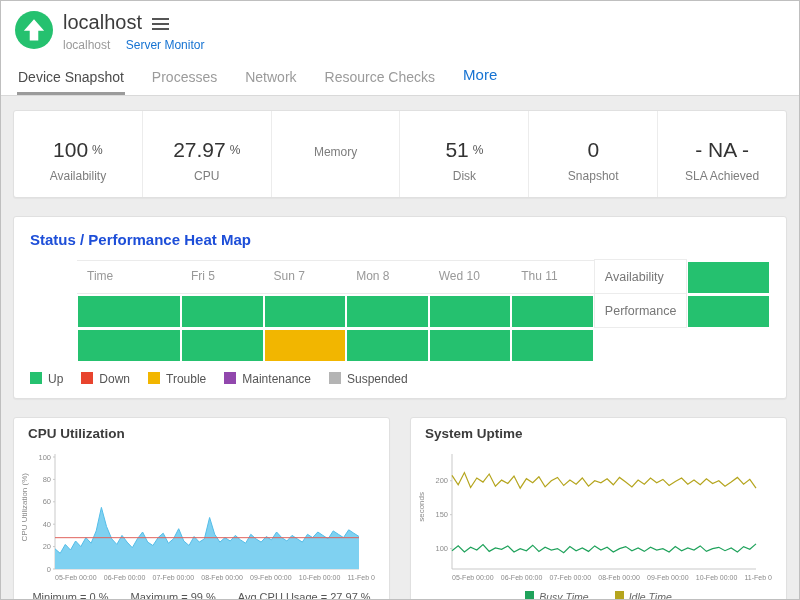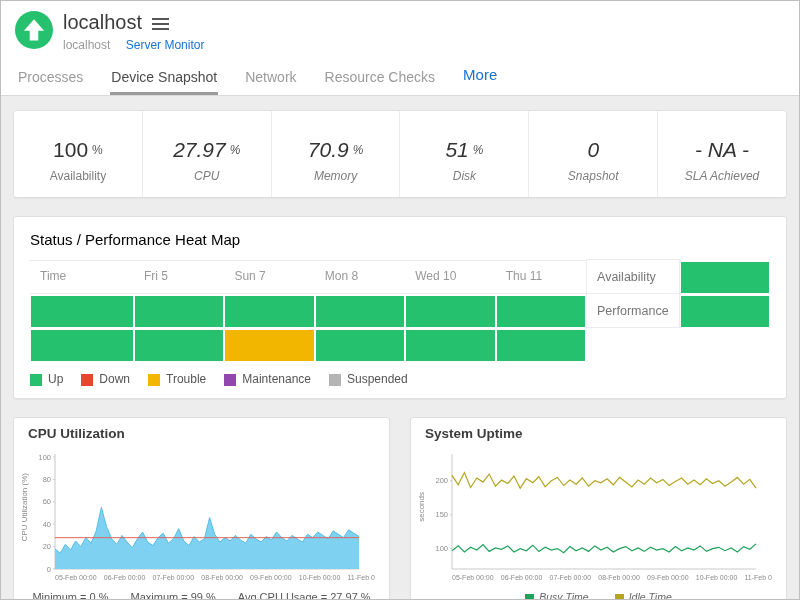--- a/index.html
+++ b/index.html
@@ -27,34 +27,34 @@
   .tab.active{ color:#4c4c4c; border-bottom:3px solid #9b9b9b; padding-bottom:7px; }
   .tab.accent{ color:#1673d2; font-size:15px; padding-bottom:12px; }
 
   
   main{ padding:0 12px; }
   .card{ background:#fff; border:1px solid #e0e0e0; border-radius:3px; box-shadow:0 1px 1px rgba(0,0,0,.04); }
 
   
   .metrics{ margin-top:14px; display:flex; }
   .metric{ flex:1; text-align:center; padding:27px 0 14px; }
-  .metric + .metric{ border-left:1px solid #ececec;font-style:italic; }
+  .metric + .metric{ border-left:1px solid #ececec; }
   .m-val{ font-size:21px; color:#333; }
   .m-unit{ font-size:12px; color:#555; margin-left:4px; vertical-align:3px; }
   .m-label{ font-size:12px; color:#7d7d7d; margin-top:7px; }
 
   
   .heatmap{ margin-top:18px; padding:14px 16px 12px; }
-  .hm-title{ font-size:15px; font-weight:400; color:#000000; }
-  .hm-grid{ margin-top:12px; display:grid; grid-template-columns:104px repeat(7,1fr); }
+  .hm-title{ font-size:15px; font-weight:700; color:#1d4ed8; }
+  .hm-grid{ margin-top:12px; display:grid; grid-template-columns:104px repeat(7,1fr);margin-left:47px; }
   .hm-h{ font-size:12px; color:#999; padding:8px 10px; border-top:1px solid #ebebeb; border-bottom:1px solid #ebebeb; }
   .hm-label{ font-size:12.5px; color:#777; padding:0 10px; display:flex; align-items:center; border:1px solid #ececec; margin-top:-1px; background:#fff; height:35px; }
   .hm-cell{ margin:1px; height:33px; margin-top:0px; border-top:2px solid #fff; }
   .hm-legend{ margin-top:10px; display:flex; gap:18px; font-size:12px; color:#555; align-items:center; }
-  .lg-item{ display:inline-flex; align-items:flex-end; }
+  .lg-item{ display:inline-flex; align-items:flex-start; }
   .sw{ display:inline-block; width:12px; height:12px; margin-right:6px; }
 
   
   .charts-row{ margin-top:18px; display:flex; gap:20px; }
   .chart-card{ flex:1; min-height:202px; padding-bottom:8px; }
   .chart-title{ font-size:13.5px; font-weight:700; color:#3c3c3c; padding:8px 14px 6px; }
   .chart-body{ display:flex; padding:2px 8px 0 6px; }
   .ylab{ writing-mode:vertical-rl; transform:rotate(180deg); font-size:8px; color:#8a8a8a; align-self:center; margin-bottom:16px; }
   .plot{ flex:1; min-width:0; }
   .plot svg{ display:block; }
@@ -86,41 +86,40 @@
               <i></i>
             </span>
         </div>
         <div class="breadcrumb">
           <span class="crumb-host">localhost</span>
           <a class="crumb-link">Server Monitor</a>
         </div>
       </div>
     </div>
     <nav class="tabs" id="tabs">
+        <span class="tab active">Device Snapshot</span>
         <span class="tab">Processes</span>
-        <span class="tab active">Device Snapshot</span>
         <span class="tab">Network</span>
         <span class="tab">Resource Checks</span>
         <span class="tab accent">More</span>
       </nav>
   </header>
 
   <main>
 
     <section class="card metrics" id="metrics">
         <div class="metric">
           <div class="m-val">100<span class="m-unit">%</span></div>
           <div class="m-label">Availability</div>
         </div>
         <div class="metric">
           <div class="m-val">27.97<span class="m-unit">%</span></div>
           <div class="m-label">CPU</div>
         </div>
         <div class="metric">
-          <div class="m-val">70.9<span class="m-unit">%</span></div>
           <div class="m-label">Memory</div>
         </div>
         <div class="metric">
           <div class="m-val">51<span class="m-unit">%</span></div>
           <div class="m-label">Disk</div>
         </div>
         <div class="metric">
           <div class="m-val">0</div>
           <div class="m-label">Snapshot</div>
         </div>

